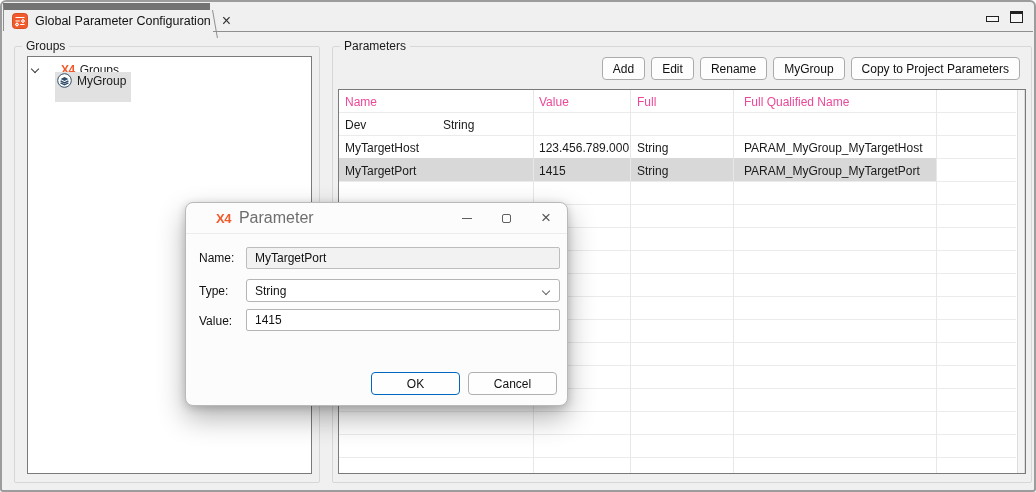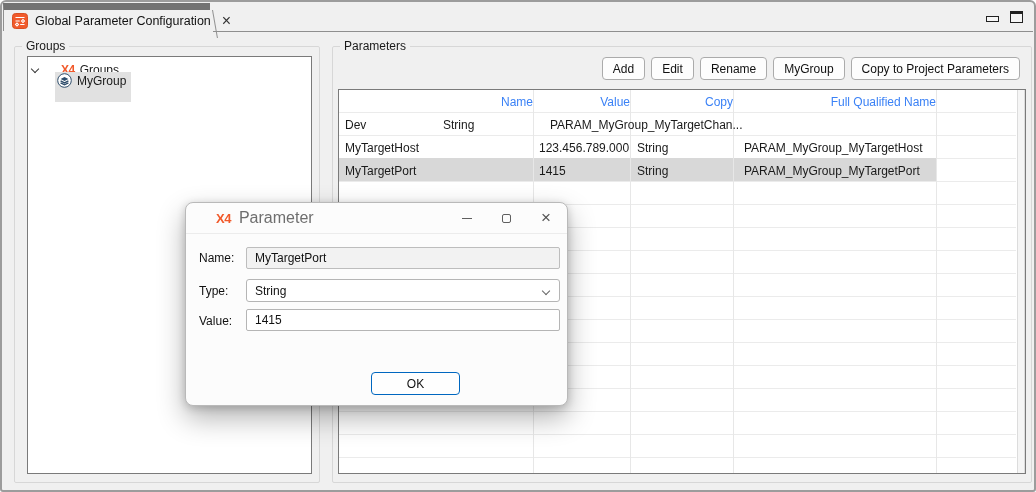--- a/index.html
+++ b/index.html
@@ -45,21 +45,21 @@
   .tablepanel{position:absolute;left:336px;top:87px;width:688px;height:385px;background:#fff;
        border:1px solid #7a7a7a;overflow:hidden;}
   .grid-h{position:absolute;left:0;right:9px;top:0;bottom:0;
        background:repeating-linear-gradient(to bottom,transparent 0 22px,#ebebeb 22px 23px);}
   .vline{position:absolute;top:0;bottom:0;width:1px;background:#e7e7e7;}
   .trow{position:absolute;left:0;height:23px;display:flex;align-items:center;width:606px;}
   .trow .c1{width:194px;padding-left:6px;}
   .trow .c2{width:97px;padding-left:6px;}
   .trow .c3{width:103px;padding-left:7px;}
   .trow .c4{width:203px;padding-left:11px;}
-  .thead{font-size:12px;color:#3b82f6;text-align:right;}
+  .thead{font-size:12px;color:#ec4899;}
   .cell{overflow:hidden;white-space:nowrap;}
   .rowsel{position:absolute;left:0;top:68px;width:597px;height:23px;background:#d8d8d8;}
   .scrolltrack{position:absolute;right:0;top:0;bottom:0;width:8px;background:#f5f5f5;
        border-left:1px solid #dcdcdc;border-right:1px solid #dcdcdc;}
 
   
   .dialog{position:absolute;left:183px;top:200px;width:383px;height:204px;background:#fcfcfc;
        border:1px solid #b9b9b9;border-radius:8px;box-shadow:0 12px 28px rgba(0,0,0,.30),0 2px 8px rgba(0,0,0,.18);}
   .dlg-title{position:absolute;left:0;top:0;right:0;height:31px;display:flex;align-items:center;
        padding:0 12px;gap:8px;border-bottom:1px solid #ececec;}
@@ -146,28 +146,27 @@
     <div class="grid-h"></div>
     <div class="rowsel"></div>
     <div class="vline" style="left:194px;"></div>
     <div class="vline" style="left:291px;"></div>
     <div class="vline" style="left:394px;"></div>
     <div class="vline" style="left:597px;"></div>
 
     <div class="trow thead" style="top:0;">
       <span class="c1 cell">Name</span>
       <span class="c2 cell">Value</span>
-      <span class="c3 cell">Copy</span>
+      <span class="c3 cell">Full</span>
       <span class="c4 cell">Full Qualified Name</span>
     </div>
 
     <div class="trow" style="top:23px;">
       <span class="c2 cell">Dev</span>
       <span class="c3 cell">String</span>
-      <span class="c4 cell">PARAM_MyGroup_MyTargetChan...</span>
     </div>
     <div class="trow" style="top:46px;">
       <span class="c1 cell">MyTargetHost</span>
       <span class="c2 cell">123.456.789.000</span>
       <span class="c3 cell">String</span>
       <span class="c4 cell">PARAM_MyGroup_MyTargetHost</span>
     </div>
     <div class="trow" style="top:69px;">
       <span class="c1 cell">MyTargetPort</span>
       <span class="c2 cell">1415</span>
@@ -195,15 +194,16 @@
     <span class="dlg-label" style="top:81px;">Type:</span>
     <div class="fld fld-select">
       <span>String</span>
       <span class="sel-chev"></span>
     </div>
 
     <span class="dlg-label" style="top:111px;">Value:</span>
     <input class="fld fld-value" value="1415" style="">
 
     <div class="dlg-btn dlg-ok">OK</div>
+    <div class="dlg-btn dlg-cancel">Cancel</div>
   </div>
 
 </div>
 
 </body></html>

